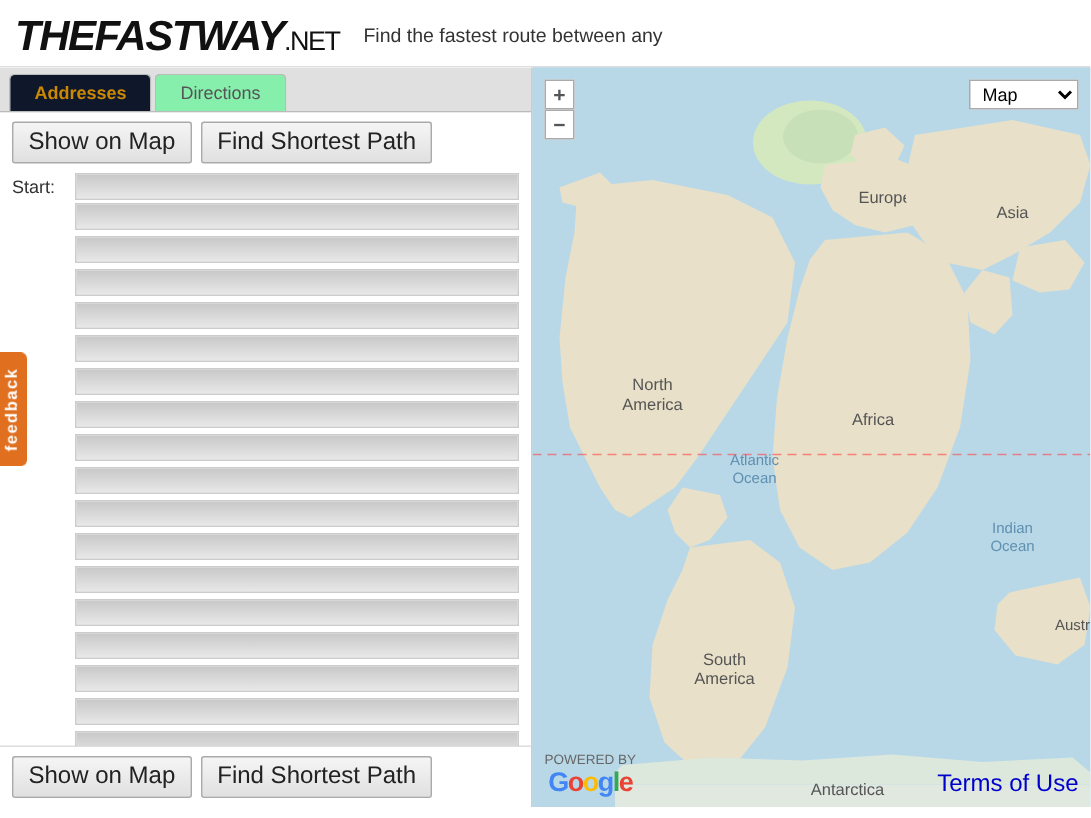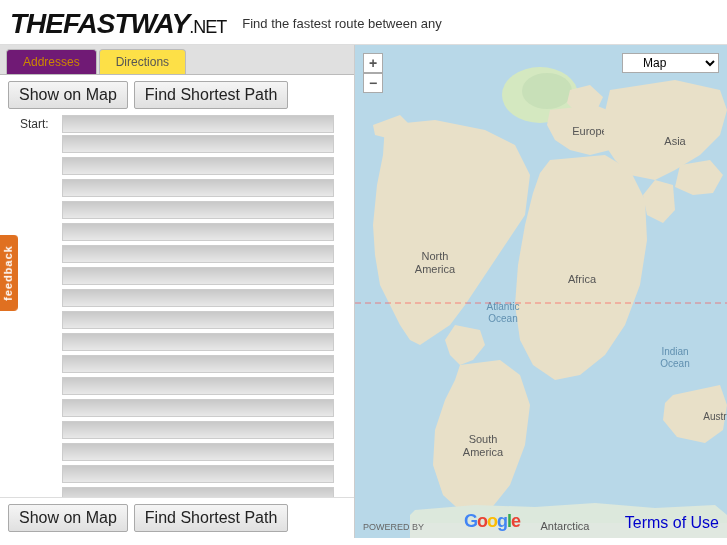--- a/index.html
+++ b/index.html
@@ -60,29 +60,29 @@
       border-bottom: 1px solid #bbb;
       padding: 4px 6px 0 6px;
     }
     .tab {
       padding: 5px 16px;
       font-size: 12px;
       cursor: pointer;
       border-radius: 4px 4px 0 0;
       border: 1px solid #bbb;
       border-bottom: none;
-      background: #fde047;
+      background: #86efac;
       color: #555;
       margin-right: 2px;
     }
     .tab.active {
-      background: #701a75;
+      background: #0f172a;
       color: #c80;
       border-color: #bbb;
-      font-weight: normal;
+      font-weight: bold;
     }
 
     
     #toolbar {
       display: flex;
       align-items: center;
       padding: 6px 8px;
       gap: 6px;
       background: #fff;
     }
@@ -93,21 +93,21 @@
       background: linear-gradient(to bottom, #f5f5f5, #e0e0e0);
       cursor: pointer;
       border-radius: 2px;
       color: #222;
     }
 
     
     #addresses-area {
       flex: 1;
       overflow-y: auto;
-      padding: 0 20px;
+      padding: 0 8px;
     }
     .addr-row {
       display: flex;
       align-items: center;
       margin-bottom: 2px;
     }
     .addr-input {
       width: 100%;
       height: 18px;
       border: 1px solid #ccc;
@@ -184,34 +184,33 @@
       right: 8px;
       display: flex;
       align-items: center;
       gap: 2px;
       z-index: 10;
     }
     #map-type select {
       font-size: 12px;
       border: 1px solid #aaa;
       background: #fff;
-      padding: 1px 16px;
+      padding: 1px 4px;
     }
 
     
     #google-credit {
       position: absolute;
       bottom: 6px;
       left: 8px;
       font-size: 9px;
       color: #666;
       display: flex;
-      flex-direction: row;
-      align-items: flex-end;
-      gap: 40px;
+      flex-direction: column;
+      align-items: center;
     }
     #google-logo {
       font-size: 18px;
       font-weight: bold;
       letter-spacing: -1px;
     }
     #google-logo .g { color: #4285F4; }
     #google-logo .o1 { color: #EA4335; }
     #google-logo .o2 { color: #FBBC05; }
     #google-logo .g2 { color: #4285F4; }

